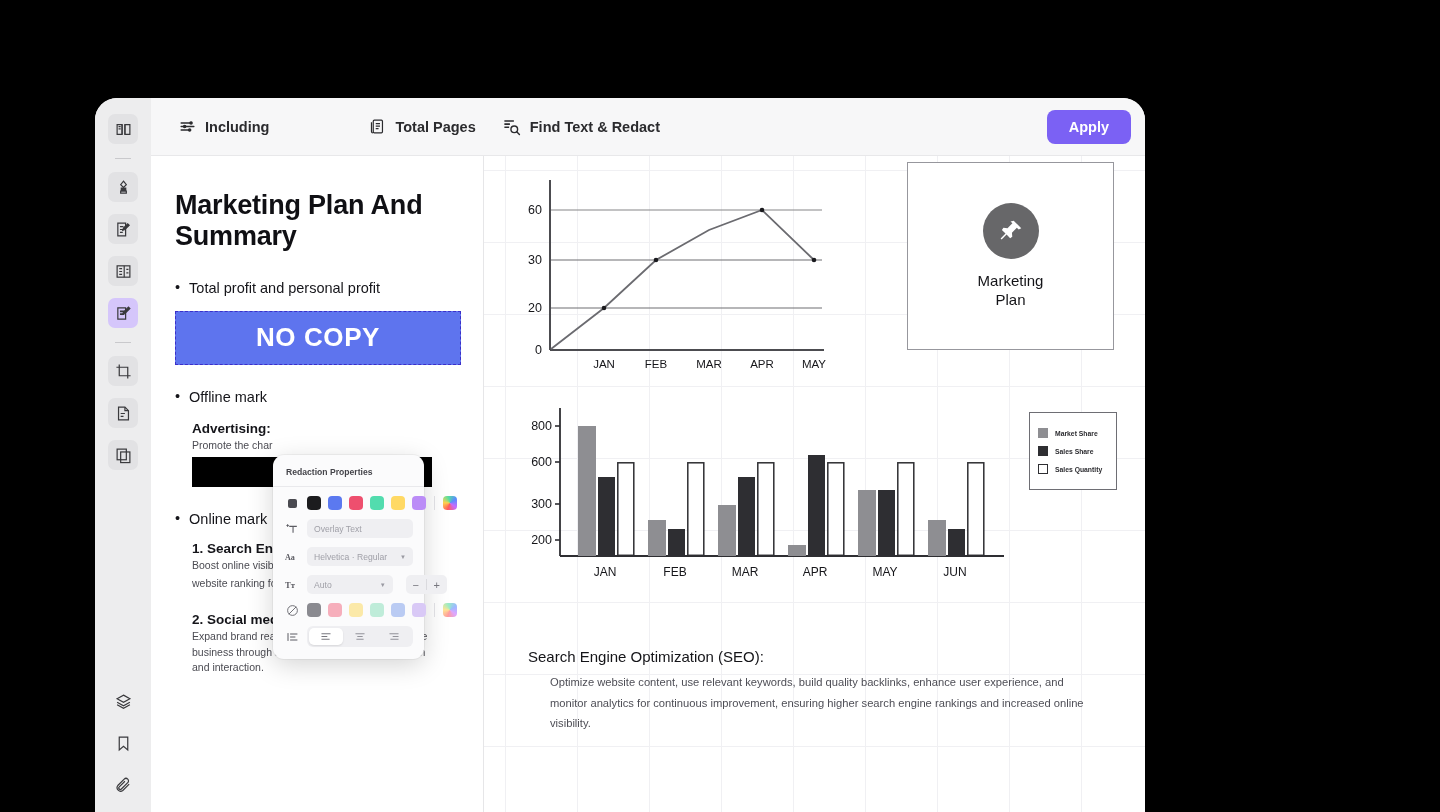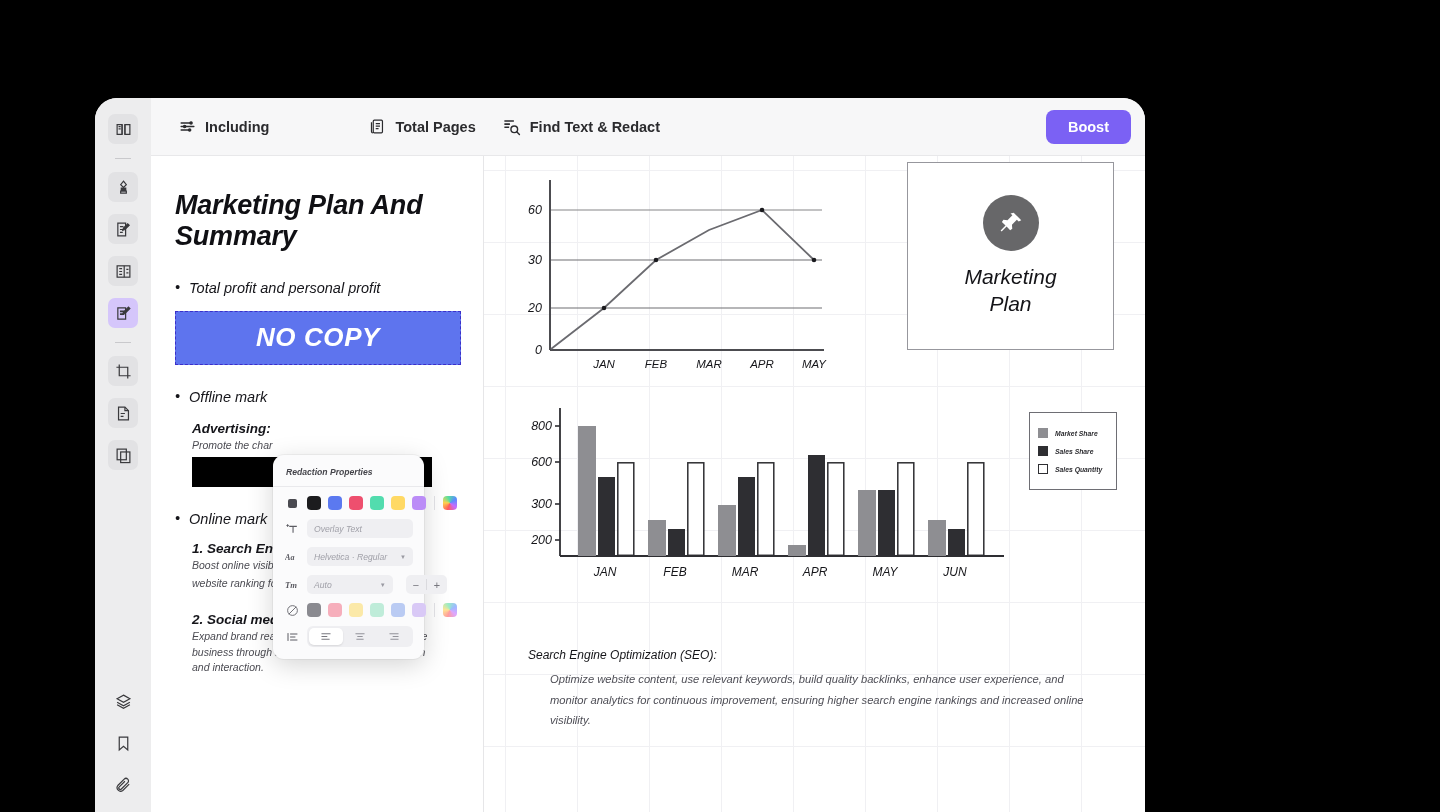--- a/index.html
+++ b/index.html
@@ -64,21 +64,21 @@
   .tb-gap-c { width: 6px; }
   .tb-spacer { flex: 1 1 auto; }
   .apply-btn {
     background: #7b61f4; color: #fff;
     font-size: 14.5px; font-weight: 600;
     padding: 9px 22px; border-radius: 8px;
     border: none; cursor: pointer;
   }
 
   
-  .body { flex: 1 1 auto; display: flex; min-height: 0; background: #22c55e; font-style: italic; }
+  .body { flex: 1 1 auto; display: flex; min-height: 0; background: #22c55e; }
 
   .page-left {
     width: 333px; flex: 0 0 333px;
     background: #fff;
     border-right: 1px solid #e6e6e8;
     position: relative;
     padding: 34px 22px 0 24px;
   }
   .page-right {
     flex: 1 1 auto; position: relative; background: #fff;
@@ -155,31 +155,31 @@
   .chart-card {
     position: absolute; left: 423px; top: 6px;
     width: 207px; height: 188px;
     border: 1.5px solid #97979d; background: #fff;
     display: flex; flex-direction: column; align-items: center; justify-content: center;
   }
   .pin-circle {
     width: 56px; height: 56px; border-radius: 50%; background: #676769;
     display: flex; align-items: center; justify-content: center; margin-bottom: 12px;
   }
-  .card-label { font-size: 21px; color: #141418; text-align: center; line-height: 1.3; }
+  .card-label { font-size: 15px; color: #141418; text-align: center; line-height: 1.3; }
   .chart-bar { position: absolute; left: 20px; top: 248px; width: 510px; height: 190px; }
   .bar-legend {
     position: absolute; left: 545px; top: 256px;
     width: 88px; height: 78px; border: 1.3px solid #6e6e74; background: #fff;
     padding: 10px 8px; display: flex; flex-direction: column; justify-content: center; gap: 8px;
   }
   .lg-row { display: flex; align-items: center; gap: 7px; font-size: 6.8px; color: #2c2c30; font-weight: 600; }
   .lg-sw { width: 10px; height: 10px; flex: 0 0 10px; }
   .seo-wrap { position: absolute; left: 44px; top: 492px; width: 560px; }
-  .seo-title { font-size: 12px; color: #141418; margin-bottom: 7px; }
+  .seo-title { font-size: 15px; color: #141418; margin-bottom: 7px; }
   .seo-body { font-size: 11.2px; color: #4e4e56; line-height: 1.85; margin-left: 22px; }
 </style>
 </head>
 <body>
 
 <div id="root">
   <div class="app-window">
 
     <div class="rail">
       <div class="rail-btn">
@@ -285,21 +285,21 @@
         <div class="tb-gap-c"></div>
         <div class="tb-item">
           <svg width="19" height="19" viewBox="0 0 24 24" fill="none" stroke="currentColor" stroke-width="1.8">
             <path d="M3 5h12M3 9h7M3 13h6" stroke-width="2.1"></path>
               <circle cx="15.5" cy="15.5" r="4.2"></circle>
               <path d="M18.6 18.6L22 22" stroke-linecap="round"></path>
           </svg>
           <span>Find Text &amp; Redact</span>
         </div>
         <div class="tb-spacer"></div>
-        <button class="apply-btn">Boost</button>
+        <button class="apply-btn">Apply</button>
       </div>
 
       <div class="body">
 
         <div class="page-left">
           <div class="doc-title">Marketing Plan And Summary</div>
 
           <div class="bullet">
             <span class="dot">•</span>
             <span>Total profit and personal profit</span>

